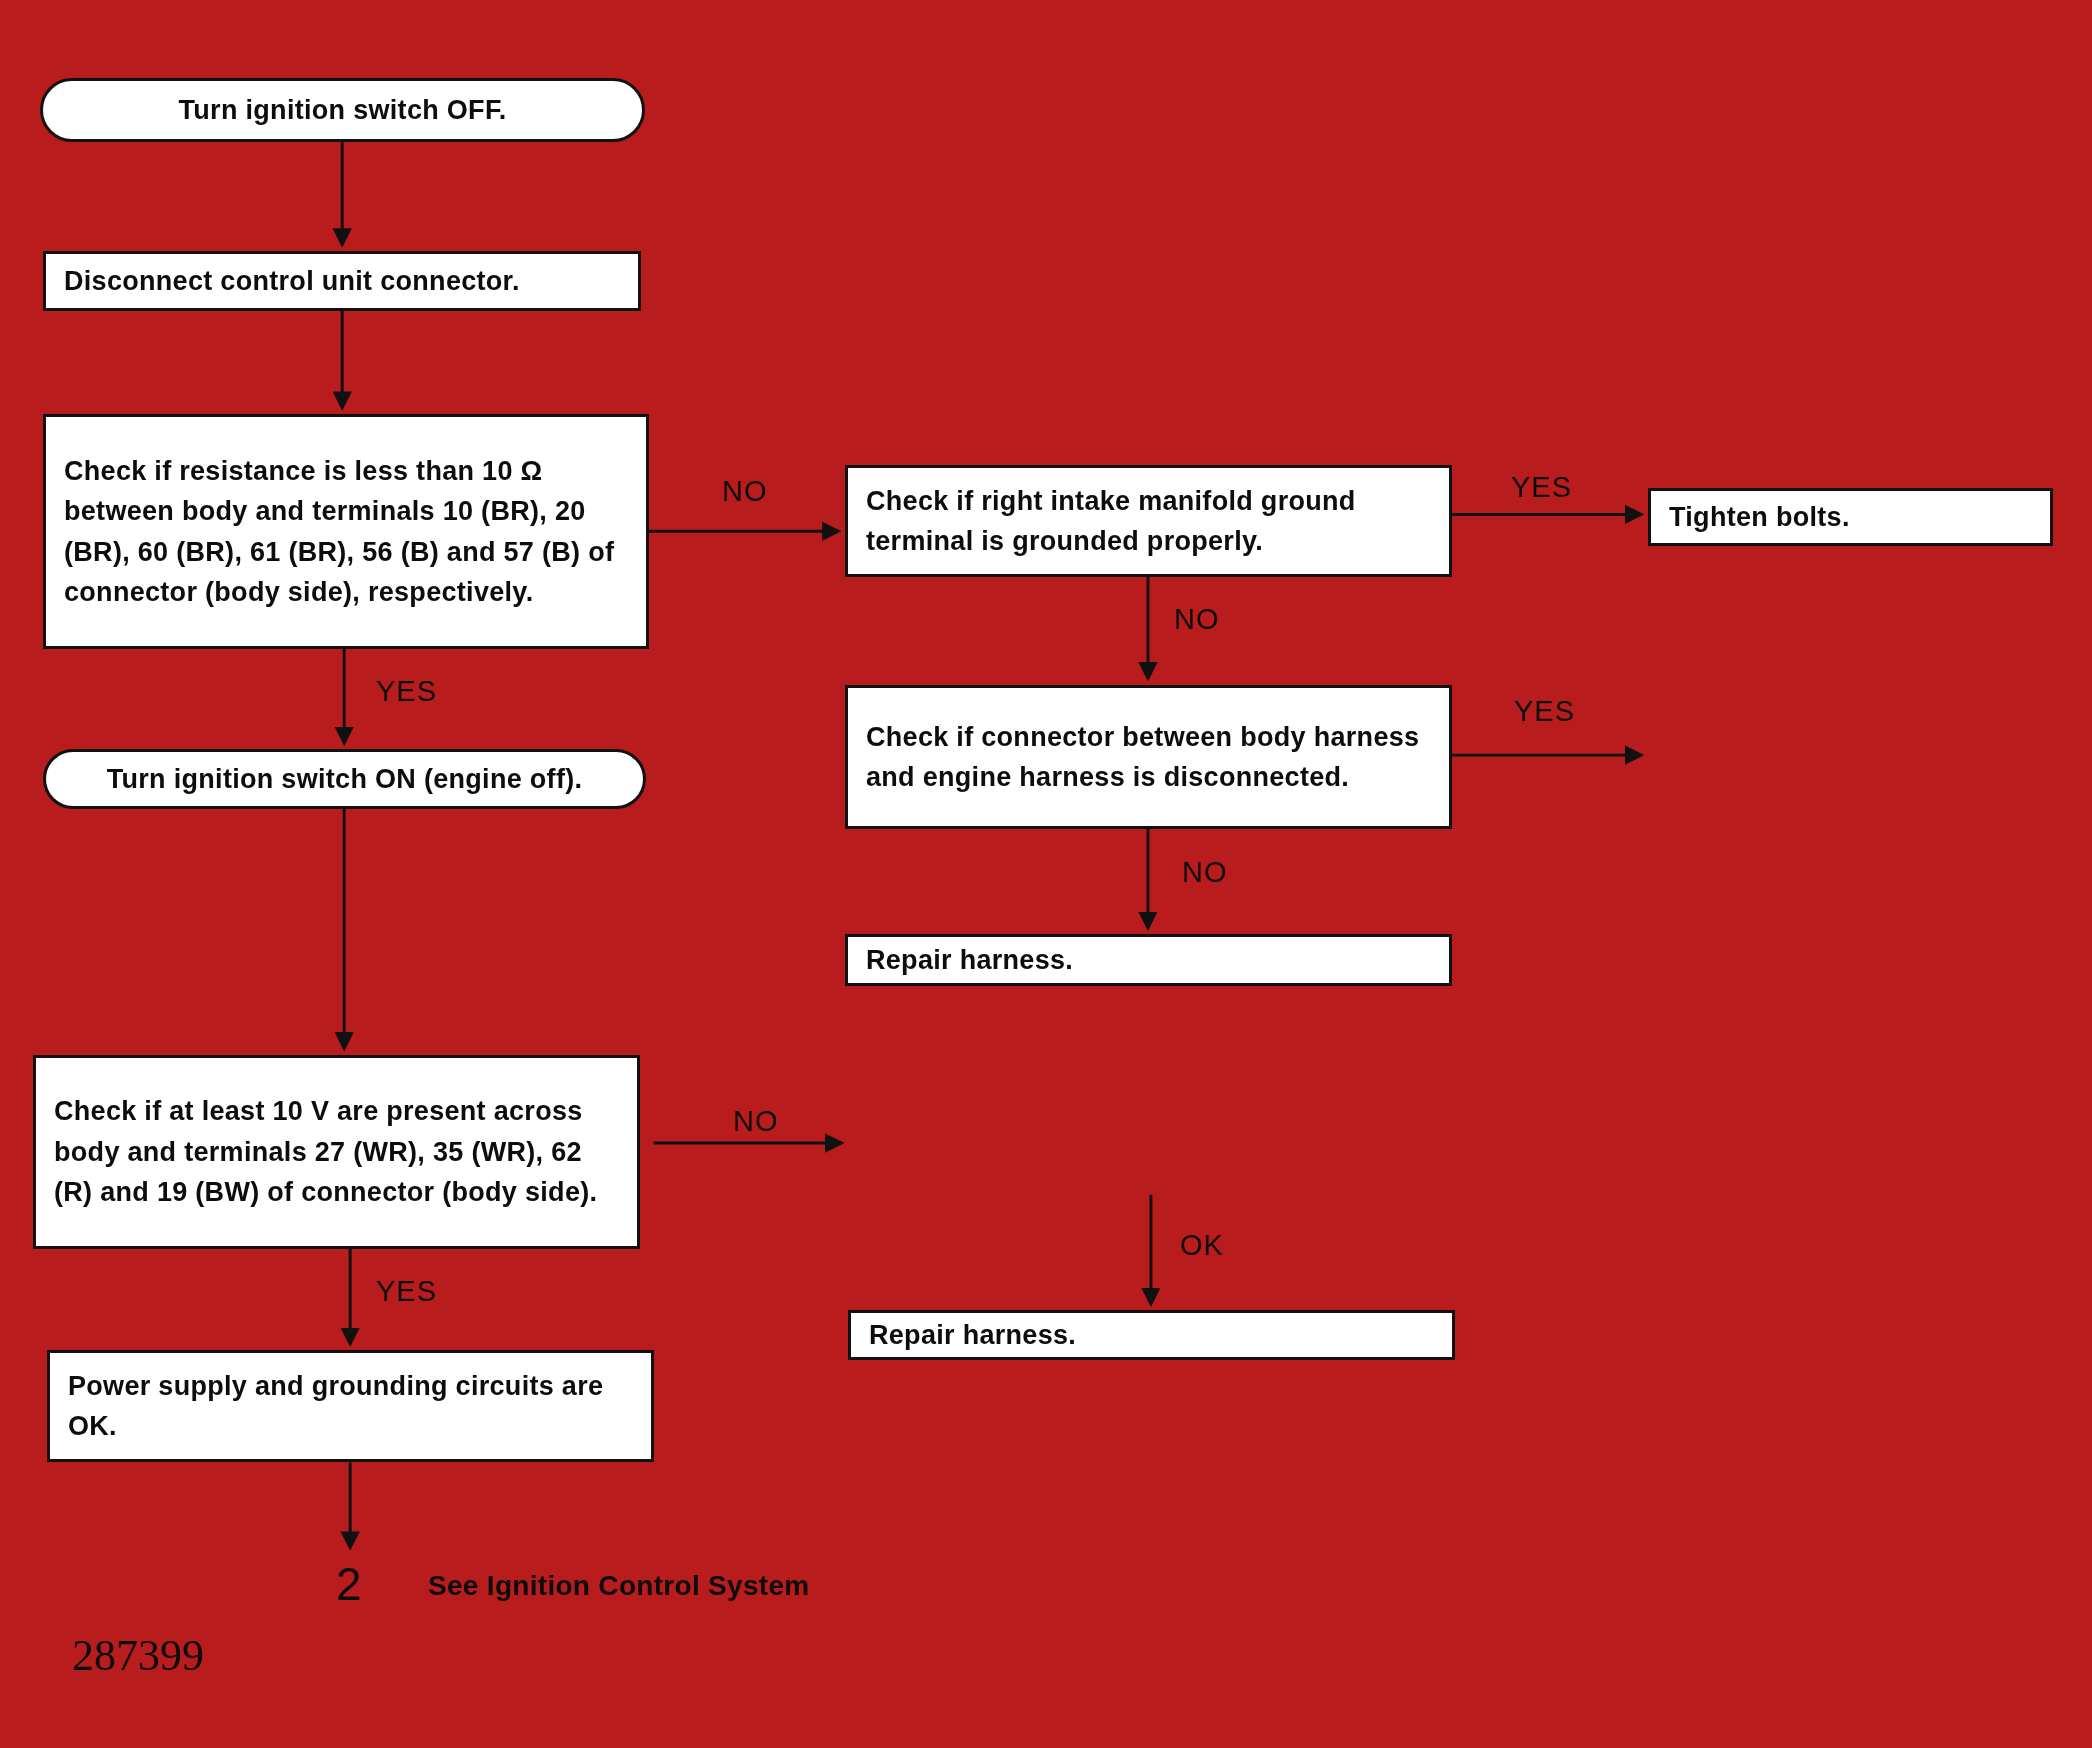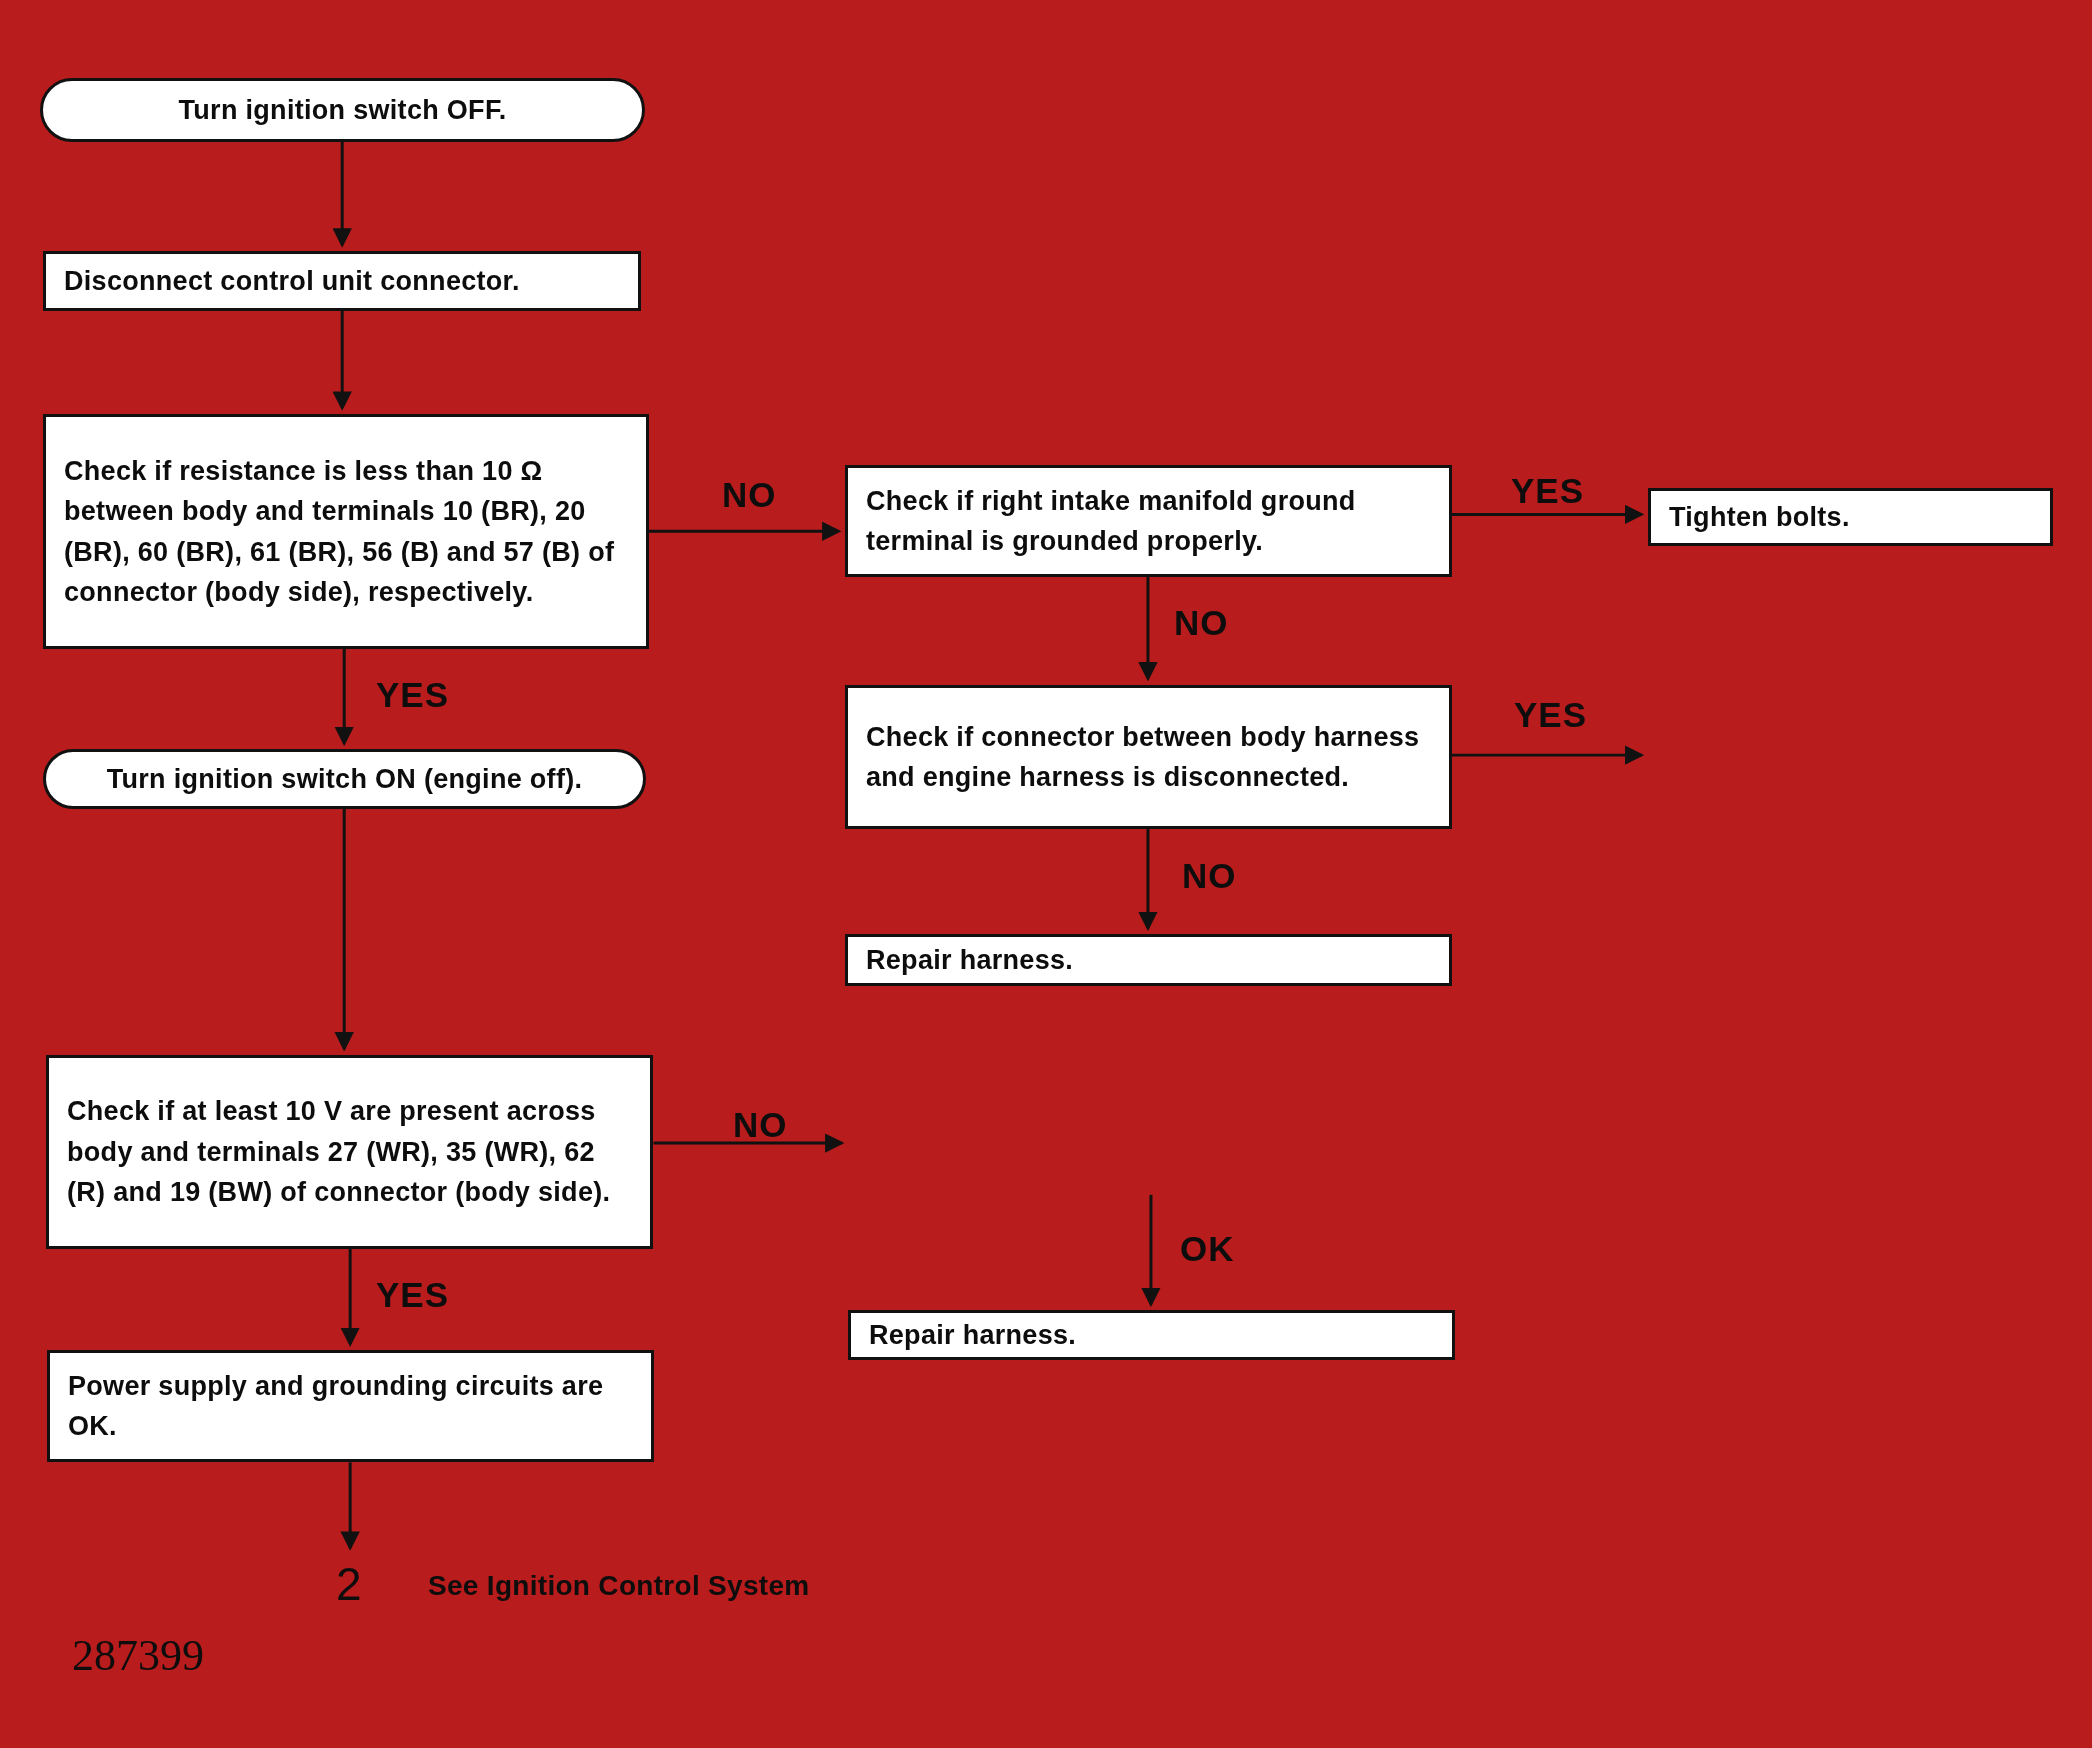--- a/index.html
+++ b/index.html
@@ -32,22 +32,22 @@
     color: #0d0d0d;
   }
   .terminal {
     border-radius: 40px;
     justify-content: center;
     text-align: center;
     padding: 6px 18px;
   }
   .edge-label {
     position: absolute;
-    font-size: 35px;
-    font-weight: bold;
+    font-size: 29px;
+    font-weight: normal;
     letter-spacing: 1px;
     color: #0d0d0d;
   }
   .connector-num {
     position: absolute;
     font-size: 46px;
     font-weight: normal;
     color: #0d0d0d;
   }
   .see-note {
@@ -104,21 +104,21 @@
   </div>
 
   <div class="node" style="left:43px; top:414px; width:606px; height:235px;">
     <span>Check if resistance is less than 10 Ω between body and terminals 10 (BR), 20 (BR), 60 (BR), 61 (BR), 56 (B) and 57 (B) of connector (body side), respectively.</span>
   </div>
 
   <div class="node terminal" style="left:43px; top:749px; width:603px; height:60px;">
     <span>Turn ignition switch ON (engine off).</span>
   </div>
 
-  <div class="node" style="left:46px; top:1055px; width:607px; height:194px;justify-content:flex-end;">
+  <div class="node" style="left:33px; top:1055px; width:607px; height:194px;justify-content:flex-end;">
     <span>Check if at least 10 V are present across body and terminals 27 (WR), 35 (WR), 62 (R) and 19 (BW) of connector (body side).</span>
   </div>
 
   <div class="node" style="left:47px; top:1350px; width:607px; height:112px;">
     <span>Power supply and grounding circuits are OK.</span>
   </div>
 
   <div class="node" style="left:845px; top:465px; width:607px; height:112px;">
     <span>Check if right intake manifold ground terminal is grounded properly.</span>
   </div>

